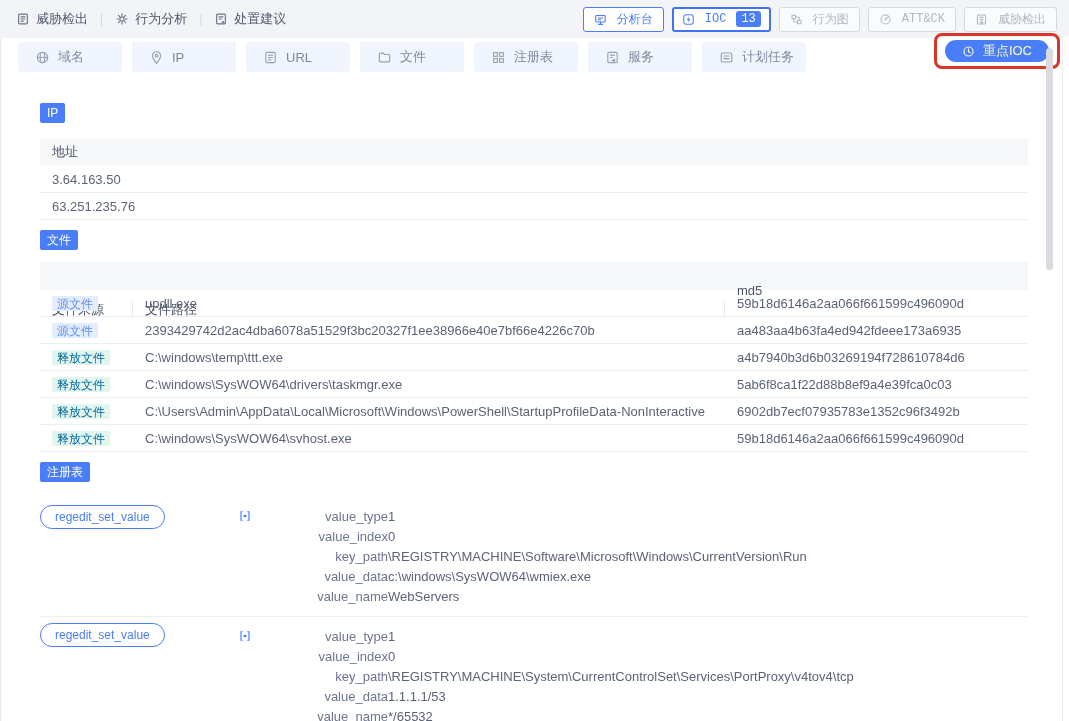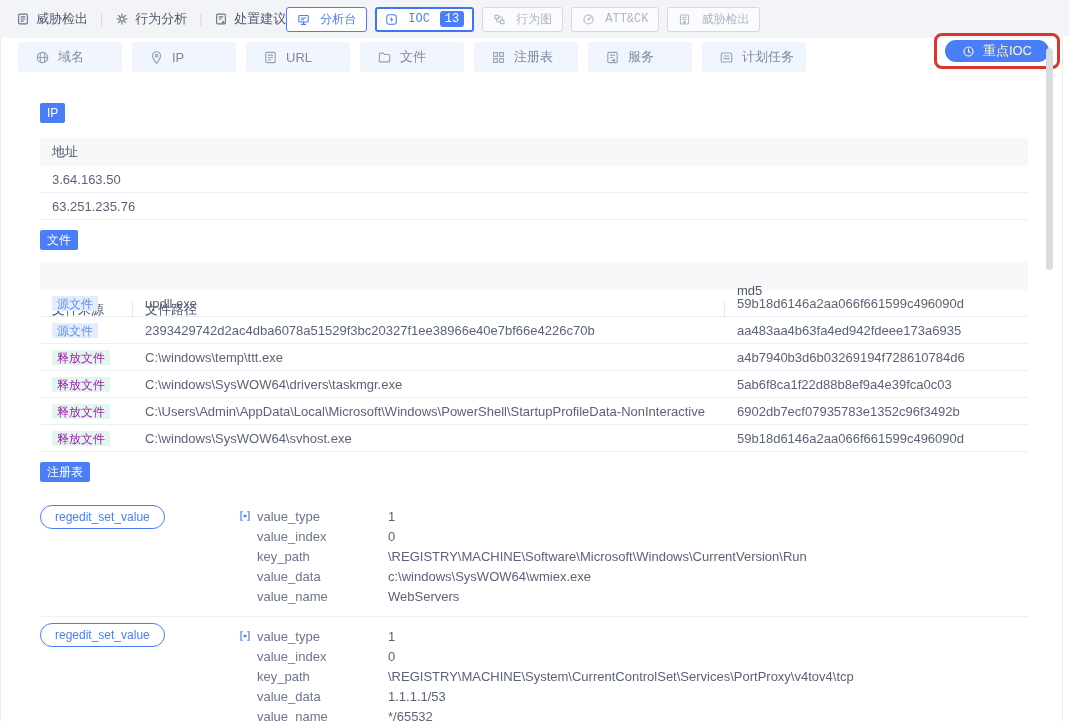--- a/index.html
+++ b/index.html
@@ -1,21 +1,21 @@
 <!DOCTYPE html>
 <html><head>
 <meta charset="utf-8">
 <style>
   * { box-sizing: border-box; margin: 0; padding: 0; }
   body { background: #fff; font-family: "Liberation Sans", "DejaVu Sans", sans-serif; }
   .screen { position: relative; width: 1069px; height: 721px; background: #fff; overflow: hidden; }
 
   
   .topbar { height: 38px; background: #f3f4f7; display: flex; align-items: center;
-            justify-content: flex-start; padding: 0 12px 0 16px; }
+            justify-content: space-between; padding: 0 12px 0 16px; }
   .topbar-left { display: flex; align-items: center; gap: 12px; color: #4e576c; font-size: 13px; }
   .tb-item { display: flex; align-items: center; gap: 6px; cursor: pointer; color: #4e576c; }
   .tb-item svg { color: #6b7488; }
   .tb-divider { color: #d3d7de; font-size: 12px; }
   .topbar-right { display: flex; align-items: center; gap: 8px; }
   .tb-btn { height: 25px; display: flex; align-items: center; gap: 10px; padding: 0 10px;
             border-radius: 3px; font-size: 12px; background: #fff; cursor: pointer; font-family: Liberation Mono, monospace; }
   .btn-blue { border: 1px solid #4a7df8; color: #4a7df8; }
   .btn-ioc  { border: 2px solid #3e74f6; color: #4a7df8; padding: 0 8px; }
   .ioc-badge { background: #4a7df8; color: #fff; border-radius: 3px; padding: 1px 5px; font-size: 12px; }
@@ -45,33 +45,33 @@
   .tbl-row { height: 27px; border-bottom: 1px solid #eceef3; display: grid; align-items: center;
              font-size: 13px; color: #5b6377; }
   .ip-grid { grid-template-columns: 1fr; }
   .file-grid { grid-template-columns: 93px 592px 1fr; }
   .cell { padding-left: 12px; overflow: hidden; white-space: nowrap; }
   .th-divided { border-right: 1px solid #e8eaef; height: 16px; display: flex; align-items: center; margin-top: 40px; }
   .th-last { border-right: none; }
 
   .src-badge { font-size: 12px; line-height: 1; padding: 3px 5px; border-radius: 2px; }
   .origin  { background: #e3edfd; color: #5f8ff8; }
-  .dropped { background: #e2f6ee; color: #a21caf; }
+  .dropped { background: #e2f6ee; color: #0369a1; }
 
   
   .reg-entry { position: relative; padding: 7px 0 10px 0; }
   .reg-entry.bordered { border-bottom: 1px solid #eef0f4; }
   .reg-entry.second { padding-top: 9px; }
   .reg-btn { position: absolute; left: 0; top: 6px; background: #fff; border: 1px solid #4a7df8;
              color: #4a7df8; font-size: 12px; padding: 4px 14px; border-radius: 13px;
              cursor: pointer; font-family: inherit; }
   .reg-rows { margin-left: 198px; }
   .reg-row { display: flex; align-items: center; height: 20px; font-size: 13px; }
   .icon-slot { width: 19px; color: #4a7df8; display: flex; align-items: center; }
-  .reg-label { width: 131px; color: #6b7590; }
+  .reg-label { width: 131px; color: #6b7590; text-align: right; }
   .reg-value { color: #5b6377; white-space: nowrap; }
 
   
   .scroll-thumb { position: absolute; left: 1046px; top: 48px; width: 7px; height: 222px;
                   border-radius: 4px; background: #d9dbdf; cursor: pointer; }
   .right-strip { position: absolute; left: 1062px; top: 36px; width: 7px; height: 685px;
                  background: #fff; border-left: 1px solid #ededed; }
   .left-line { position: absolute; left: 0; top: 38px; height: 683px; border-left: 1px solid #e8ebf1; }
 
   svg { display: block; }

